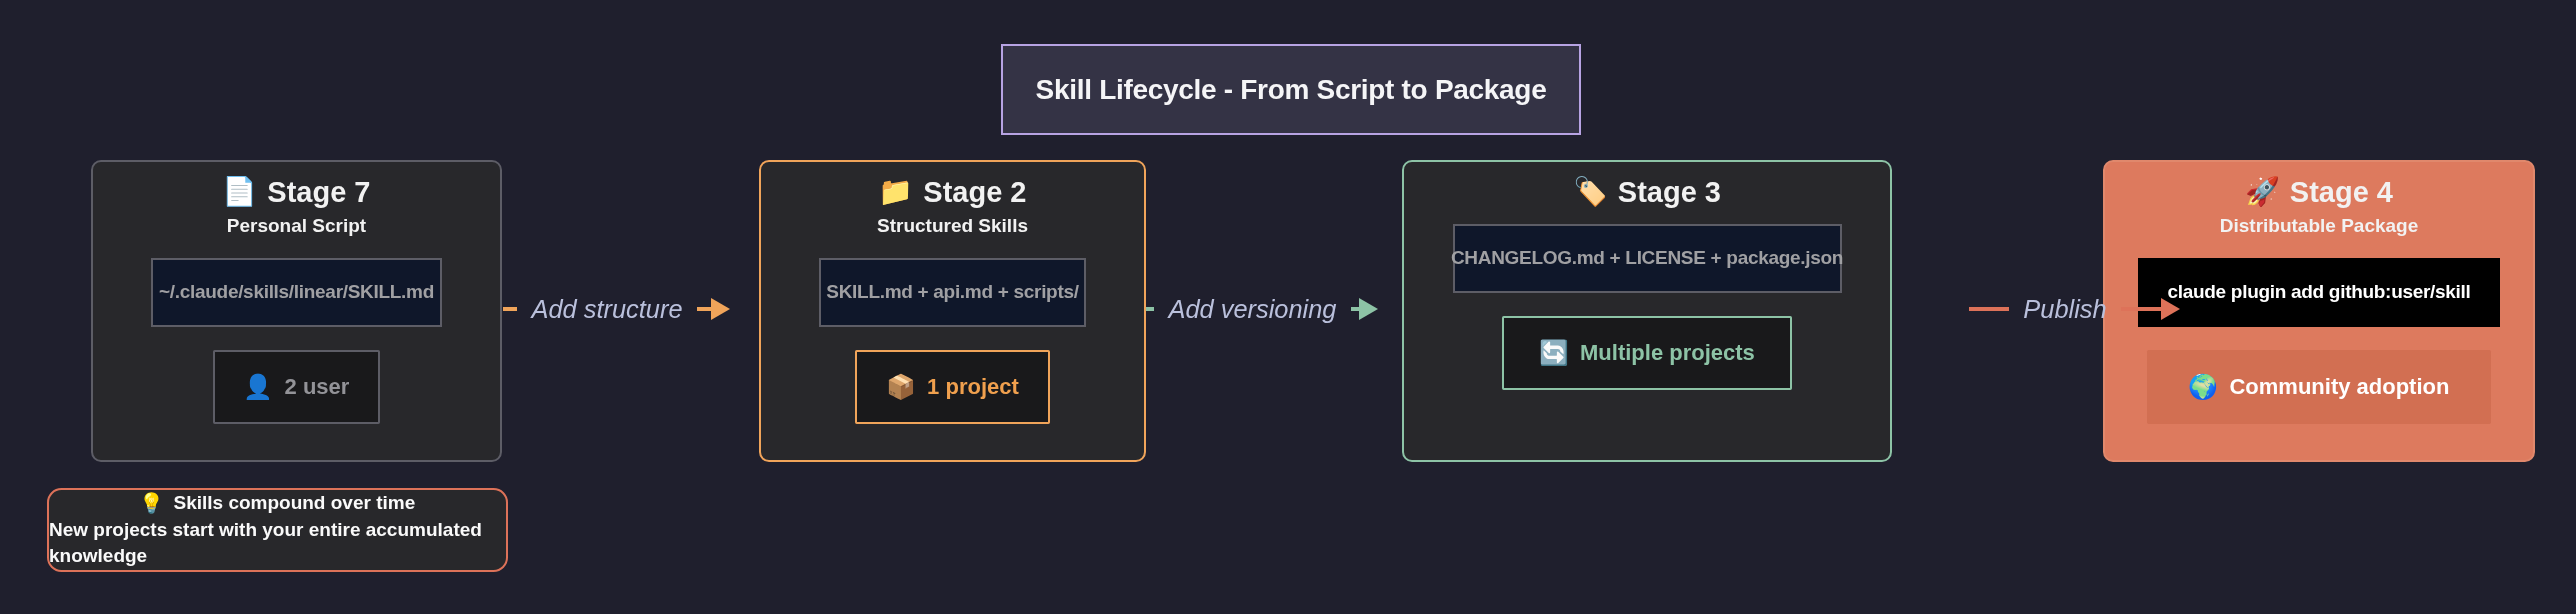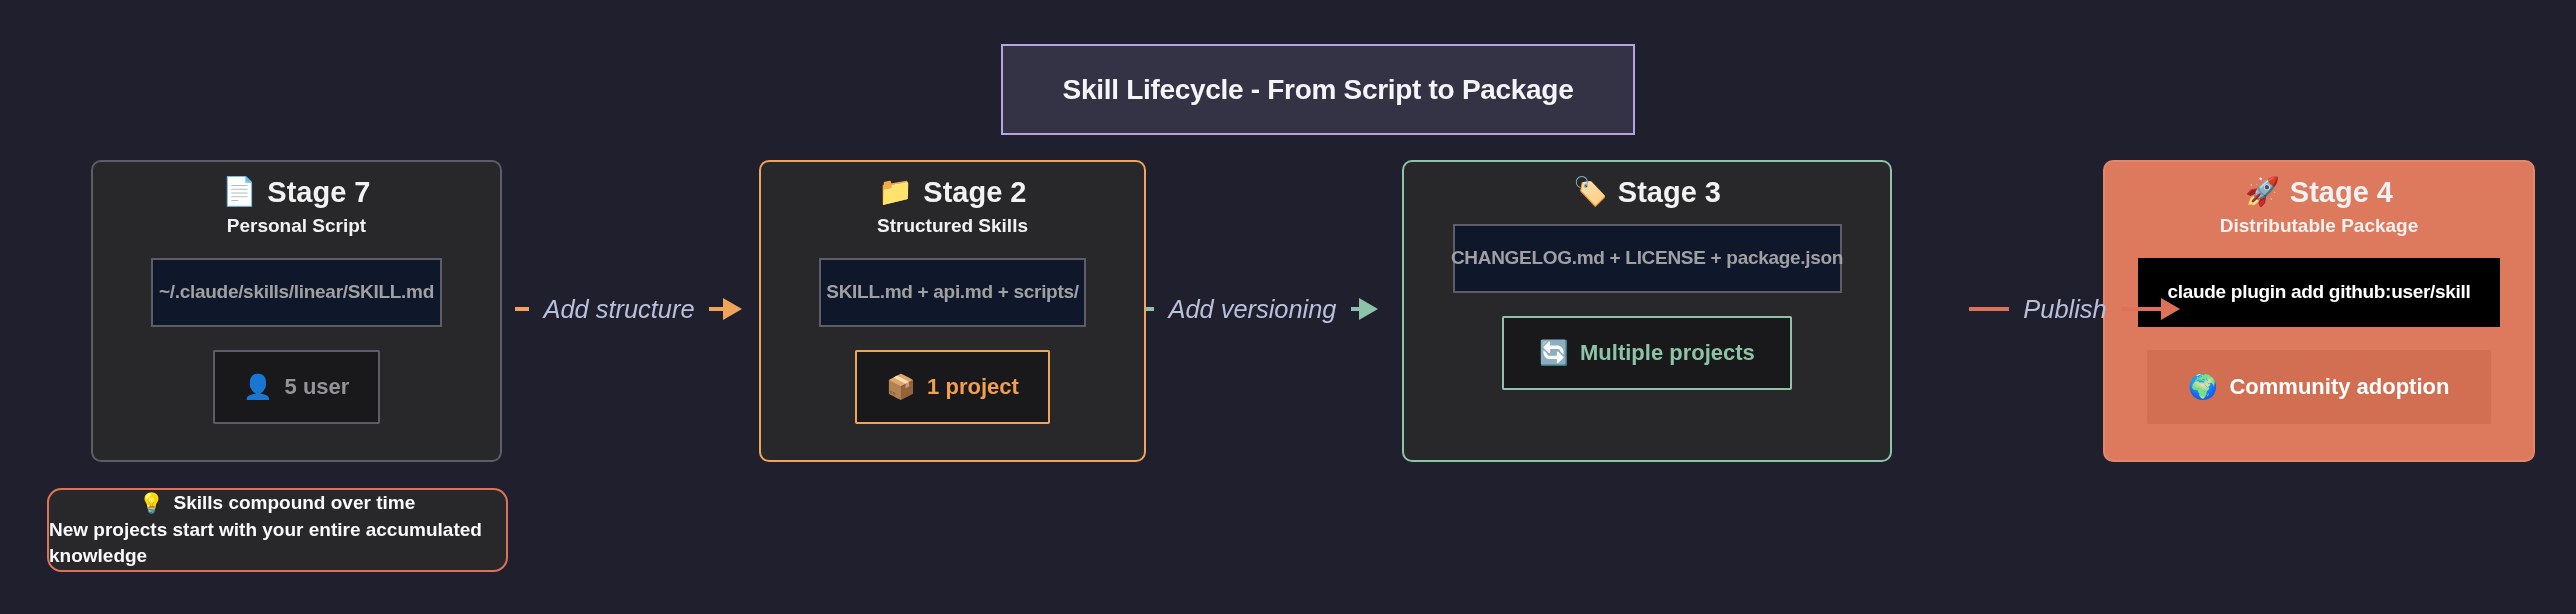--- a/index.html
+++ b/index.html
@@ -7,21 +7,21 @@
     width:2576px;height:614px;
     background:#1f1f2d;
     font-family:"Liberation Sans", sans-serif;
     position:relative;
     overflow:hidden;
   }
   .canvas{position:absolute;inset:0;}
 
   
   .title-box{
-    position:absolute;left:1001px;top:44px;width:634px;height:91px;
+    position:absolute;left:1001px;top:44px;width:580px;height:91px;
     background:#343345;border:2.8px solid #b7a3e3;box-sizing:border-box;
     display:flex;align-items:center;justify-content:center;
   }
   .title-box span{
     color:#f5f5f7;font-size:28px;font-weight:700;letter-spacing:-0.3px;
   }
 
   
   .stage{
     position:absolute;top:160px;height:302px;box-sizing:border-box;
@@ -68,21 +68,21 @@
   .badge .icon{font-size:24px;font-weight:400;}
   .stage-2 .badge{border-color:#f0a45a;color:#f0a04e;}
   .stage-3 .badge{border-color:#8dc3a6;color:#8dc3a6;padding:0 35px;}
   .stage-4 .badge{border:none;background:#d26f52;color:#ffffff;padding:0 42px;}
 
   
   .arrow{
     position:absolute;top:286px;height:46px;
     display:flex;align-items:center;
   }
-  .arrow-1{left:503px;width:227px;padding-left:12px;}
+  .arrow-1{left:503px;width:227px;}
   .arrow-2{left:1146px;width:232px;}
   .arrow-3{left:1969px;width:211px;}
   .arrow .line{flex:1;height:3.3px;}
   .arrow-1 .line{background:#f0a45a;}
   .arrow-2 .line{background:#8dc3a6;}
   .arrow-3 .line{background:#dd7259;}
   .arrow .head{
     width:0;height:0;
     border-top:11px solid transparent;border-bottom:11px solid transparent;
     border-left:19px solid #000;
@@ -118,21 +118,21 @@
     <div class="stage-title">
       <span class="icon">📄</span>
       <span>Stage 7</span>
     </div>
     <div class="stage-sub">Personal Script</div>
     <div class="code-box">
       <span>~/.claude/skills/linear/SKILL.md</span>
     </div>
     <div class="badge">
       <span class="icon">👤</span>
-      <span>5 user</span>
+      <span>2 user</span>
     </div>
   </section>
 
   <section class="stage stage-2">
     <div class="stage-title">
       <span class="icon">📁</span>
       <span>Stage 2</span>
     </div>
     <div class="stage-sub">Structured Skills</div>
     <div class="code-box">

